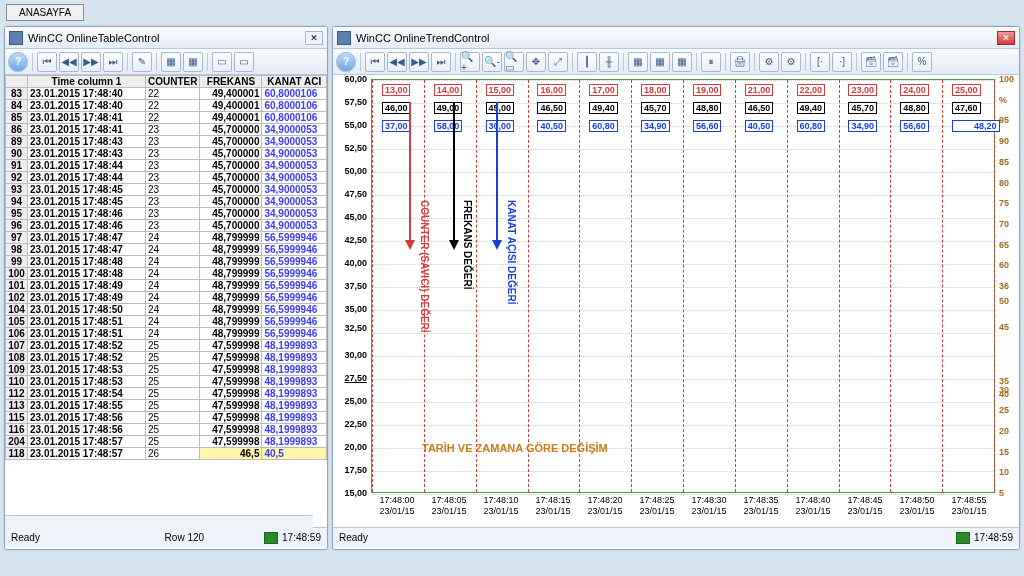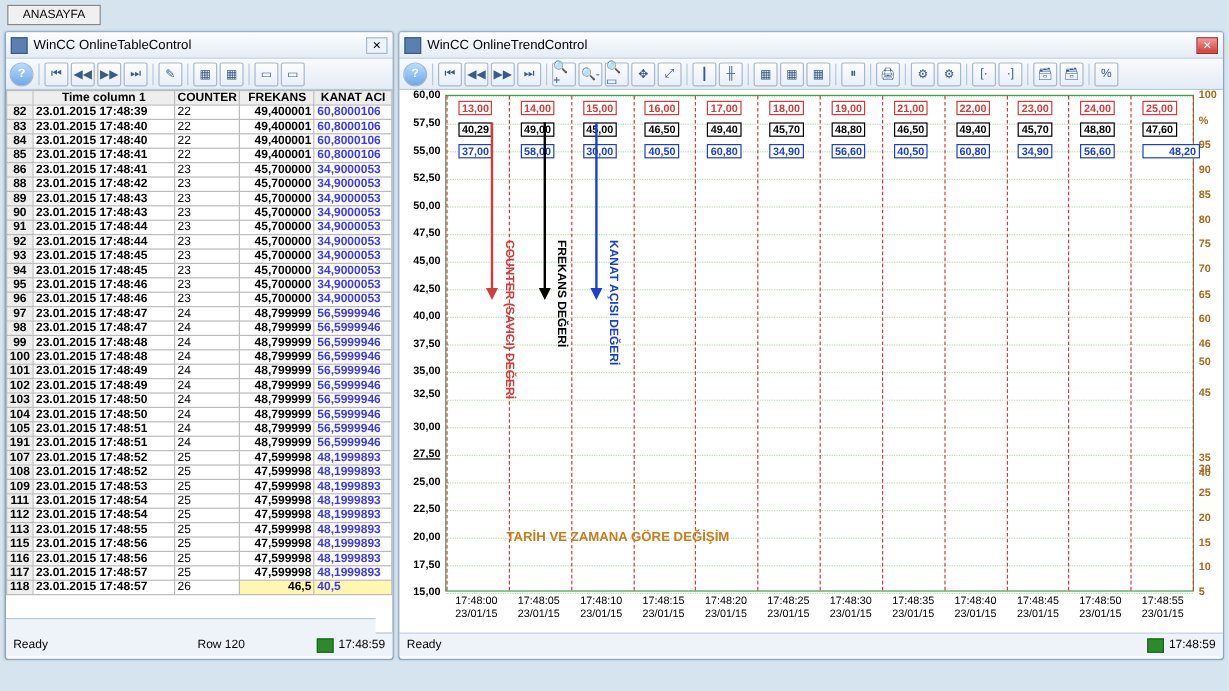--- a/index.html
+++ b/index.html
@@ -80,27 +80,20 @@
           <tr id="hdr">
             <th></th>
             <th>Time column 1</th>
             <th>COUNTER</th>
             <th>FREKANS</th>
             <th>KANAT ACI</th>
           </tr>
         </thead>
         <tbody id="tbody">
           <tr>
-            <td class="rn">82</td>
-            <td class="c2">23.01.2015 17:48:39</td>
-            <td class="c3">22</td>
-            <td class="c4 ">49,400001</td>
-            <td class="c5 ">60,8000106</td>
-          </tr>
-          <tr>
             <td class="rn">83</td>
             <td class="c2">23.01.2015 17:48:40</td>
             <td class="c3">22</td>
             <td class="c4 ">49,400001</td>
             <td class="c5 ">60,8000106</td>
           </tr>
           <tr>
             <td class="rn">84</td>
             <td class="c2">23.01.2015 17:48:40</td>
             <td class="c3">22</td>
@@ -115,27 +108,20 @@
             <td class="c5 ">60,8000106</td>
           </tr>
           <tr>
             <td class="rn">86</td>
             <td class="c2">23.01.2015 17:48:41</td>
             <td class="c3">23</td>
             <td class="c4 ">45,700000</td>
             <td class="c5 ">34,9000053</td>
           </tr>
           <tr>
-            <td class="rn">88</td>
-            <td class="c2">23.01.2015 17:48:42</td>
-            <td class="c3">23</td>
-            <td class="c4 ">45,700000</td>
-            <td class="c5 ">34,9000053</td>
-          </tr>
-          <tr>
             <td class="rn">89</td>
             <td class="c2">23.01.2015 17:48:43</td>
             <td class="c3">23</td>
             <td class="c4 ">45,700000</td>
             <td class="c5 ">34,9000053</td>
           </tr>
           <tr>
             <td class="rn">90</td>
             <td class="c2">23.01.2015 17:48:43</td>
             <td class="c3">23</td>
@@ -220,42 +206,35 @@
             <td class="c5 ">56,5999946</td>
           </tr>
           <tr>
             <td class="rn">102</td>
             <td class="c2">23.01.2015 17:48:49</td>
             <td class="c3">24</td>
             <td class="c4 ">48,799999</td>
             <td class="c5 ">56,5999946</td>
           </tr>
           <tr>
-            <td class="rn">103</td>
-            <td class="c2">23.01.2015 17:48:50</td>
-            <td class="c3">24</td>
-            <td class="c4 ">48,799999</td>
-            <td class="c5 ">56,5999946</td>
-          </tr>
-          <tr>
             <td class="rn">104</td>
             <td class="c2">23.01.2015 17:48:50</td>
             <td class="c3">24</td>
             <td class="c4 ">48,799999</td>
             <td class="c5 ">56,5999946</td>
           </tr>
           <tr>
             <td class="rn">105</td>
             <td class="c2">23.01.2015 17:48:51</td>
             <td class="c3">24</td>
             <td class="c4 ">48,799999</td>
             <td class="c5 ">56,5999946</td>
           </tr>
           <tr>
-            <td class="rn">191</td>
+            <td class="rn">106</td>
             <td class="c2">23.01.2015 17:48:51</td>
             <td class="c3">24</td>
             <td class="c4 ">48,799999</td>
             <td class="c5 ">56,5999946</td>
           </tr>
           <tr>
             <td class="rn">107</td>
             <td class="c2">23.01.2015 17:48:52</td>
             <td class="c3">25</td>
             <td class="c4 ">47,599998</td>
@@ -269,22 +248,22 @@
             <td class="c5 ">48,1999893</td>
           </tr>
           <tr>
             <td class="rn">109</td>
             <td class="c2">23.01.2015 17:48:53</td>
             <td class="c3">25</td>
             <td class="c4 ">47,599998</td>
             <td class="c5 ">48,1999893</td>
           </tr>
           <tr>
-            <td class="rn">111</td>
-            <td class="c2">23.01.2015 17:48:54</td>
+            <td class="rn">110</td>
+            <td class="c2">23.01.2015 17:48:53</td>
             <td class="c3">25</td>
             <td class="c4 ">47,599998</td>
             <td class="c5 ">48,1999893</td>
           </tr>
           <tr>
             <td class="rn">112</td>
             <td class="c2">23.01.2015 17:48:54</td>
             <td class="c3">25</td>
             <td class="c4 ">47,599998</td>
             <td class="c5 ">48,1999893</td>
@@ -304,21 +283,21 @@
             <td class="c5 ">48,1999893</td>
           </tr>
           <tr>
             <td class="rn">116</td>
             <td class="c2">23.01.2015 17:48:56</td>
             <td class="c3">25</td>
             <td class="c4 ">47,599998</td>
             <td class="c5 ">48,1999893</td>
           </tr>
           <tr>
-            <td class="rn">117</td>
+            <td class="rn">204</td>
             <td class="c2">23.01.2015 17:48:57</td>
             <td class="c3">25</td>
             <td class="c4 ">47,599998</td>
             <td class="c5 ">48,1999893</td>
           </tr>
           <tr>
             <td class="rn">118</td>
             <td class="c2">23.01.2015 17:48:57</td>
             <td class="c3">26</td>
             <td class="c4 hl">46,5</td>
@@ -404,21 +383,21 @@
         <span style="top: -5px;">100</span>
         <span style="top: 15.7px;">%</span>
         <span style="top: 36.4px;">95</span>
         <span style="top: 57.1px;">90</span>
         <span style="top: 77.8px;">85</span>
         <span style="top: 98.5px;">80</span>
         <span style="top: 119.2px;">75</span>
         <span style="top: 139.9px;">70</span>
         <span style="top: 160.6px;">65</span>
         <span style="top: 181.3px;">60</span>
-        <span style="top: 202px;">46</span>
+        <span style="top: 202px;">36</span>
         <span style="top: 217px;">50</span>
         <span style="top: 243.4px;">45</span>
         <span style="top: 264.1px; margin-top: 46px;">40</span>
         <span style="top: 284.8px; margin-top: 12px;">35</span>
         <span style="top: 305.5px;">30</span>
         <span style="top: 326.2px;">25</span>
         <span style="top: 346.9px;">20</span>
         <span style="top: 367.6px;">15</span>
         <span style="top: 388.3px;">10</span>
         <span style="top: 409px;">5</span>
@@ -461,21 +440,21 @@
         <div class="box r" style="top: 4px; left: calc(20.8333% - 16px);">15,00</div>
         <div class="box r" style="top: 4px; left: calc(29.1667% - 16px);">16,00</div>
         <div class="box r" style="top: 4px; left: calc(37.5% - 16px);">17,00</div>
         <div class="box r" style="top: 4px; left: calc(45.8333% - 16px);">18,00</div>
         <div class="box r" style="top: 4px; left: calc(54.1667% - 16px);">19,00</div>
         <div class="box r" style="top: 4px; left: calc(62.5% - 16px);">21,00</div>
         <div class="box r" style="top: 4px; left: calc(70.8333% - 16px);">22,00</div>
         <div class="box r" style="top: 4px; left: calc(79.1667% - 16px);">23,00</div>
         <div class="box r" style="top: 4px; left: calc(87.5% - 16px);">24,00</div>
         <div class="box r" style="top: 4px; left: calc(95.8333% - 16px);">25,00</div>
-        <div class="box k" style="top: 22px; left: calc(4.16667% - 16px);">40,29</div>
+        <div class="box k" style="top: 22px; left: calc(4.16667% - 16px);">46,00</div>
         <div class="box k" style="top: 22px; left: calc(12.5% - 16px);">49,00</div>
         <div class="box k" style="top: 22px; left: calc(20.8333% - 16px);">45,00</div>
         <div class="box k" style="top: 22px; left: calc(29.1667% - 16px);">46,50</div>
         <div class="box k" style="top: 22px; left: calc(37.5% - 16px);">49,40</div>
         <div class="box k" style="top: 22px; left: calc(45.8333% - 16px);">45,70</div>
         <div class="box k" style="top: 22px; left: calc(54.1667% - 16px);">48,80</div>
         <div class="box k" style="top: 22px; left: calc(62.5% - 16px);">46,50</div>
         <div class="box k" style="top: 22px; left: calc(70.8333% - 16px);">49,40</div>
         <div class="box k" style="top: 22px; left: calc(79.1667% - 16px);">45,70</div>
         <div class="box k" style="top: 22px; left: calc(87.5% - 16px);">48,80</div>

